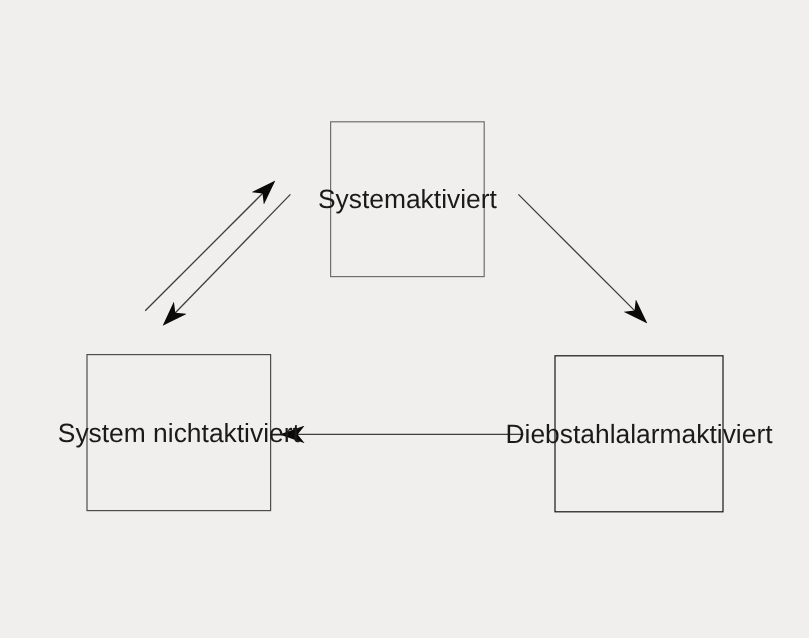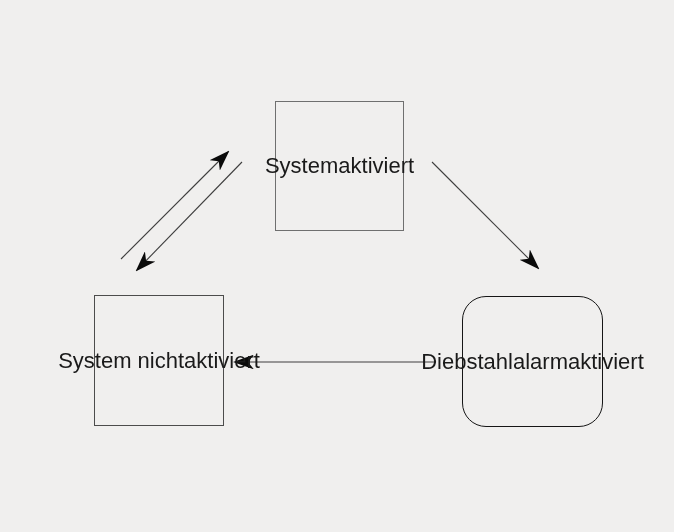--- a/index.html
+++ b/index.html
@@ -60,32 +60,30 @@
   .node-top {
     left: 275px;
     top: 101px;
     width: 129px;
     height: 130px;
     border-color: #6f6f6f;
   }
   .node-bottom-left {
     left: 72px;
     top: 295px;
-    width: 130px;
+    width: 154px;
     height: 131px;
     border-color: #4c4c4c;
-    margin-left: 22px;
   }
   .node-bottom-right {
     left: 462px;
     top: 296px;
     width: 141px;
     height: 131px;
     border-color: #161616;
-    border-radius: 24px;
   }
   .node-line {
     display: block;
   }
 </style>
 </head>
 <body>
 
 <div class="canvas">
 

